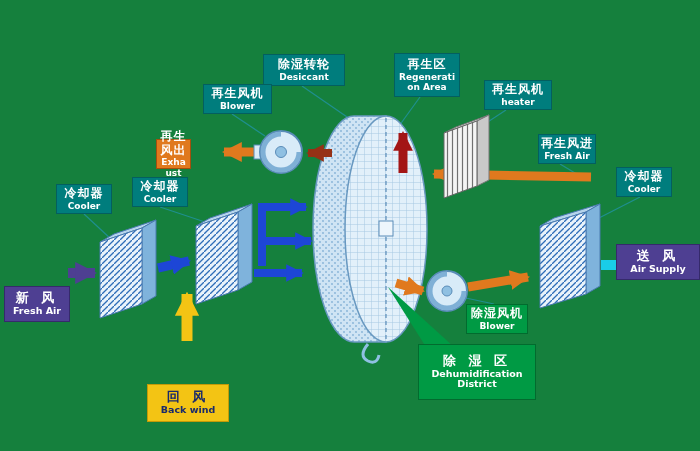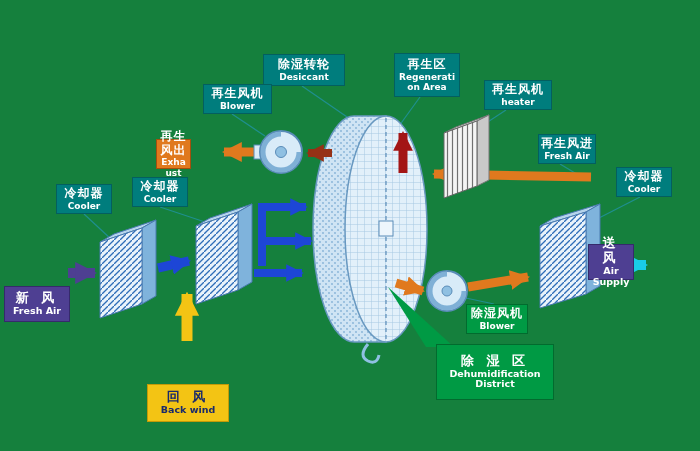--- a/index.html
+++ b/index.html
@@ -205,33 +205,33 @@
   <div class="lbl bg-teal" style="left:616px; top:167px; width:56px; height:30px;">
     <span class="zh">冷却器</span>
     <span class="en">Cooler</span>
   </div>
 
   <div class="lbl big bg-purple" style="left:4px; top:266px; width:66px; height:36px;margin-top:20px;">
     <span class="zh">新 风</span>
     <span class="en">Fresh Air</span>
   </div>
 
-  <div class="lbl big bg-purple" style="left:588px; top:244px; width:46px; height:36px;">
+  <div class="lbl big bg-purple" style="left:616px; top:244px; width:84px; height:36px;">
     <span class="zh">送 风</span>
     <span class="en">Air Supply</span>
   </div>
 
   <div class="lbl big bg-yellow" style="left:147px; top:344px; width:82px; height:38px;">
     <span class="zh">回 风</span>
     <span class="en">Back wind</span>
   </div>
 
   <div class="lbl bg-green" style="left:466px; top:304px; width:62px; height:30px;">
     <span class="zh">除湿风机</span>
     <span class="en">Blower</span>
   </div>
 
-  <div class="lbl big bg-green" style="left:436px; top:344px; width:118px; height:56px;">
+  <div class="lbl big bg-green" style="left:418px; top:344px; width:118px; height:56px;">
     <span class="zh">除 湿 区</span>
     <span class="en">Dehumidification District</span>
   </div>
 
 </div>
 
 </body></html>

